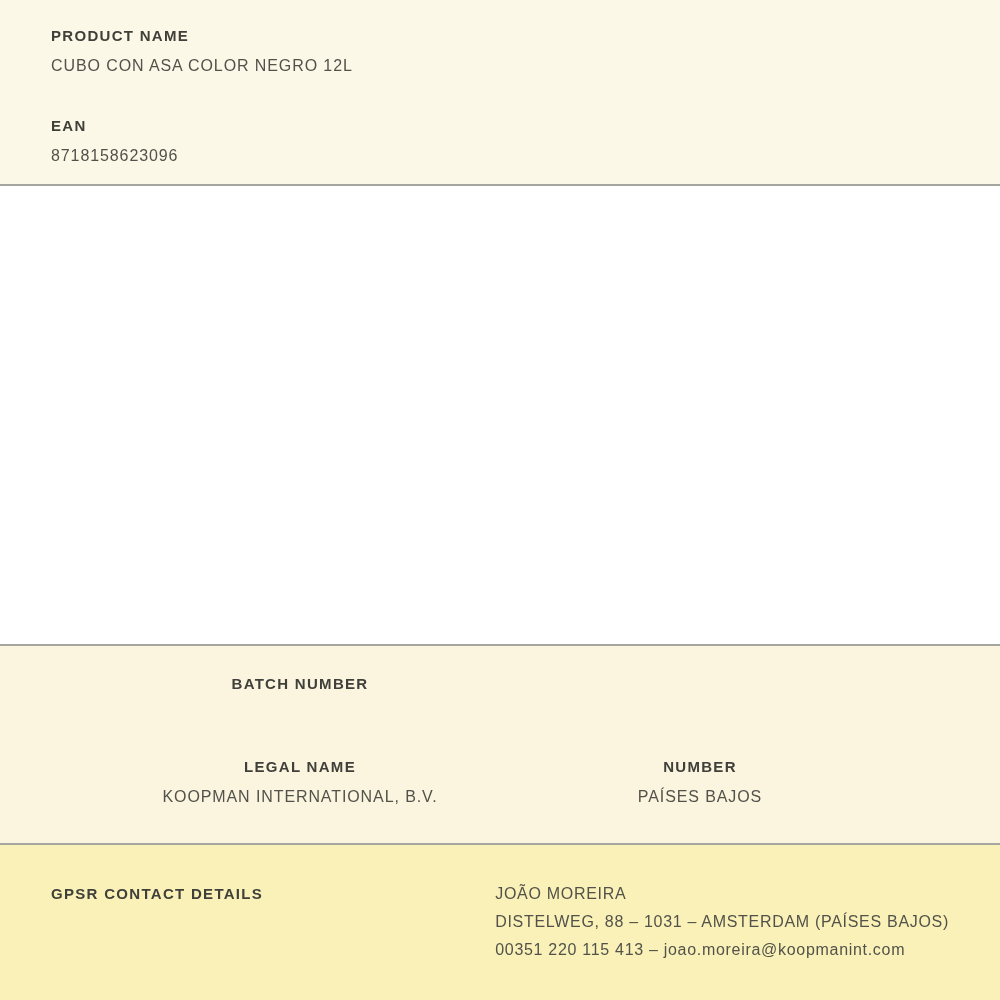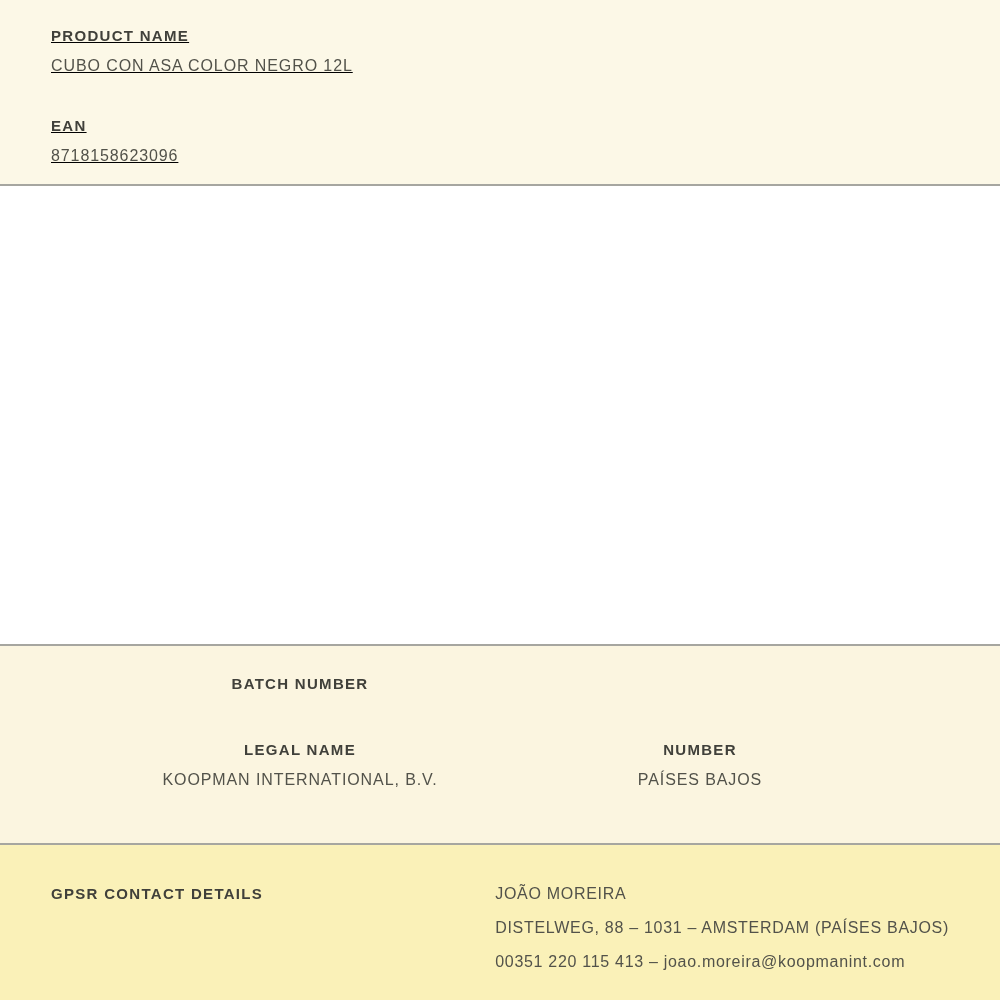--- a/index.html
+++ b/index.html
@@ -14,21 +14,20 @@
     height: 1000px;
     background: #ffffff;
     overflow: hidden;
   }
   .sec-top {
     box-sizing: border-box;
     height: 186px;
     background: var(--section-product-bg, #FCF8E7);
     border-bottom: 2px solid var(--divider, #A6A6A0);
     padding: 27px 51px 0 51px;
-    text-decoration: underline;
   }
   .field-label {
     font-size: 15px;
     font-weight: bold;
     letter-spacing: 1.3px;
     line-height: 18px;
     color: var(--heading-text, #40403A);
   }
   .field-value {
     font-size: 16px;
@@ -47,21 +46,21 @@
   .sec-details {
     box-sizing: border-box;
     height: 199px;
     background: var(--section-details-bg, #FBF5E0);
     border-top: 2px solid var(--divider, #A6A6A0);
     padding: 29px 100px 0 100px;
   }
   .details-grid {
     display: grid;
     grid-template-columns: 1fr 1fr;
-    row-gap: 18px;
+    row-gap: 35px;
     text-align: center;
   }
   .details-cell .field-value {
     min-height: 18px;
   }
   .sec-contact {
     box-sizing: border-box;
     height: 203px;
     background: var(--section-contact-bg, #FAF1B8);
     border-top: 2px solid var(--divider, #A6A6A0);
@@ -73,21 +72,21 @@
   .contact-block {
     text-align: left;
   }
   .contact-line {
     font-size: 16px;
     letter-spacing: 0.7px;
     line-height: 18px;
     color: var(--value-text, #4A4A40);
   }
   .contact-line + .contact-line {
-    margin-top: 16px;
+    margin-top: 10px;
   }
 </style>
 </head>
 <body>
 
 <div class="page">
 
   <div class="sec-top">
     <div class="field-group">
       <div class="field-label">PRODUCT NAME</div>

